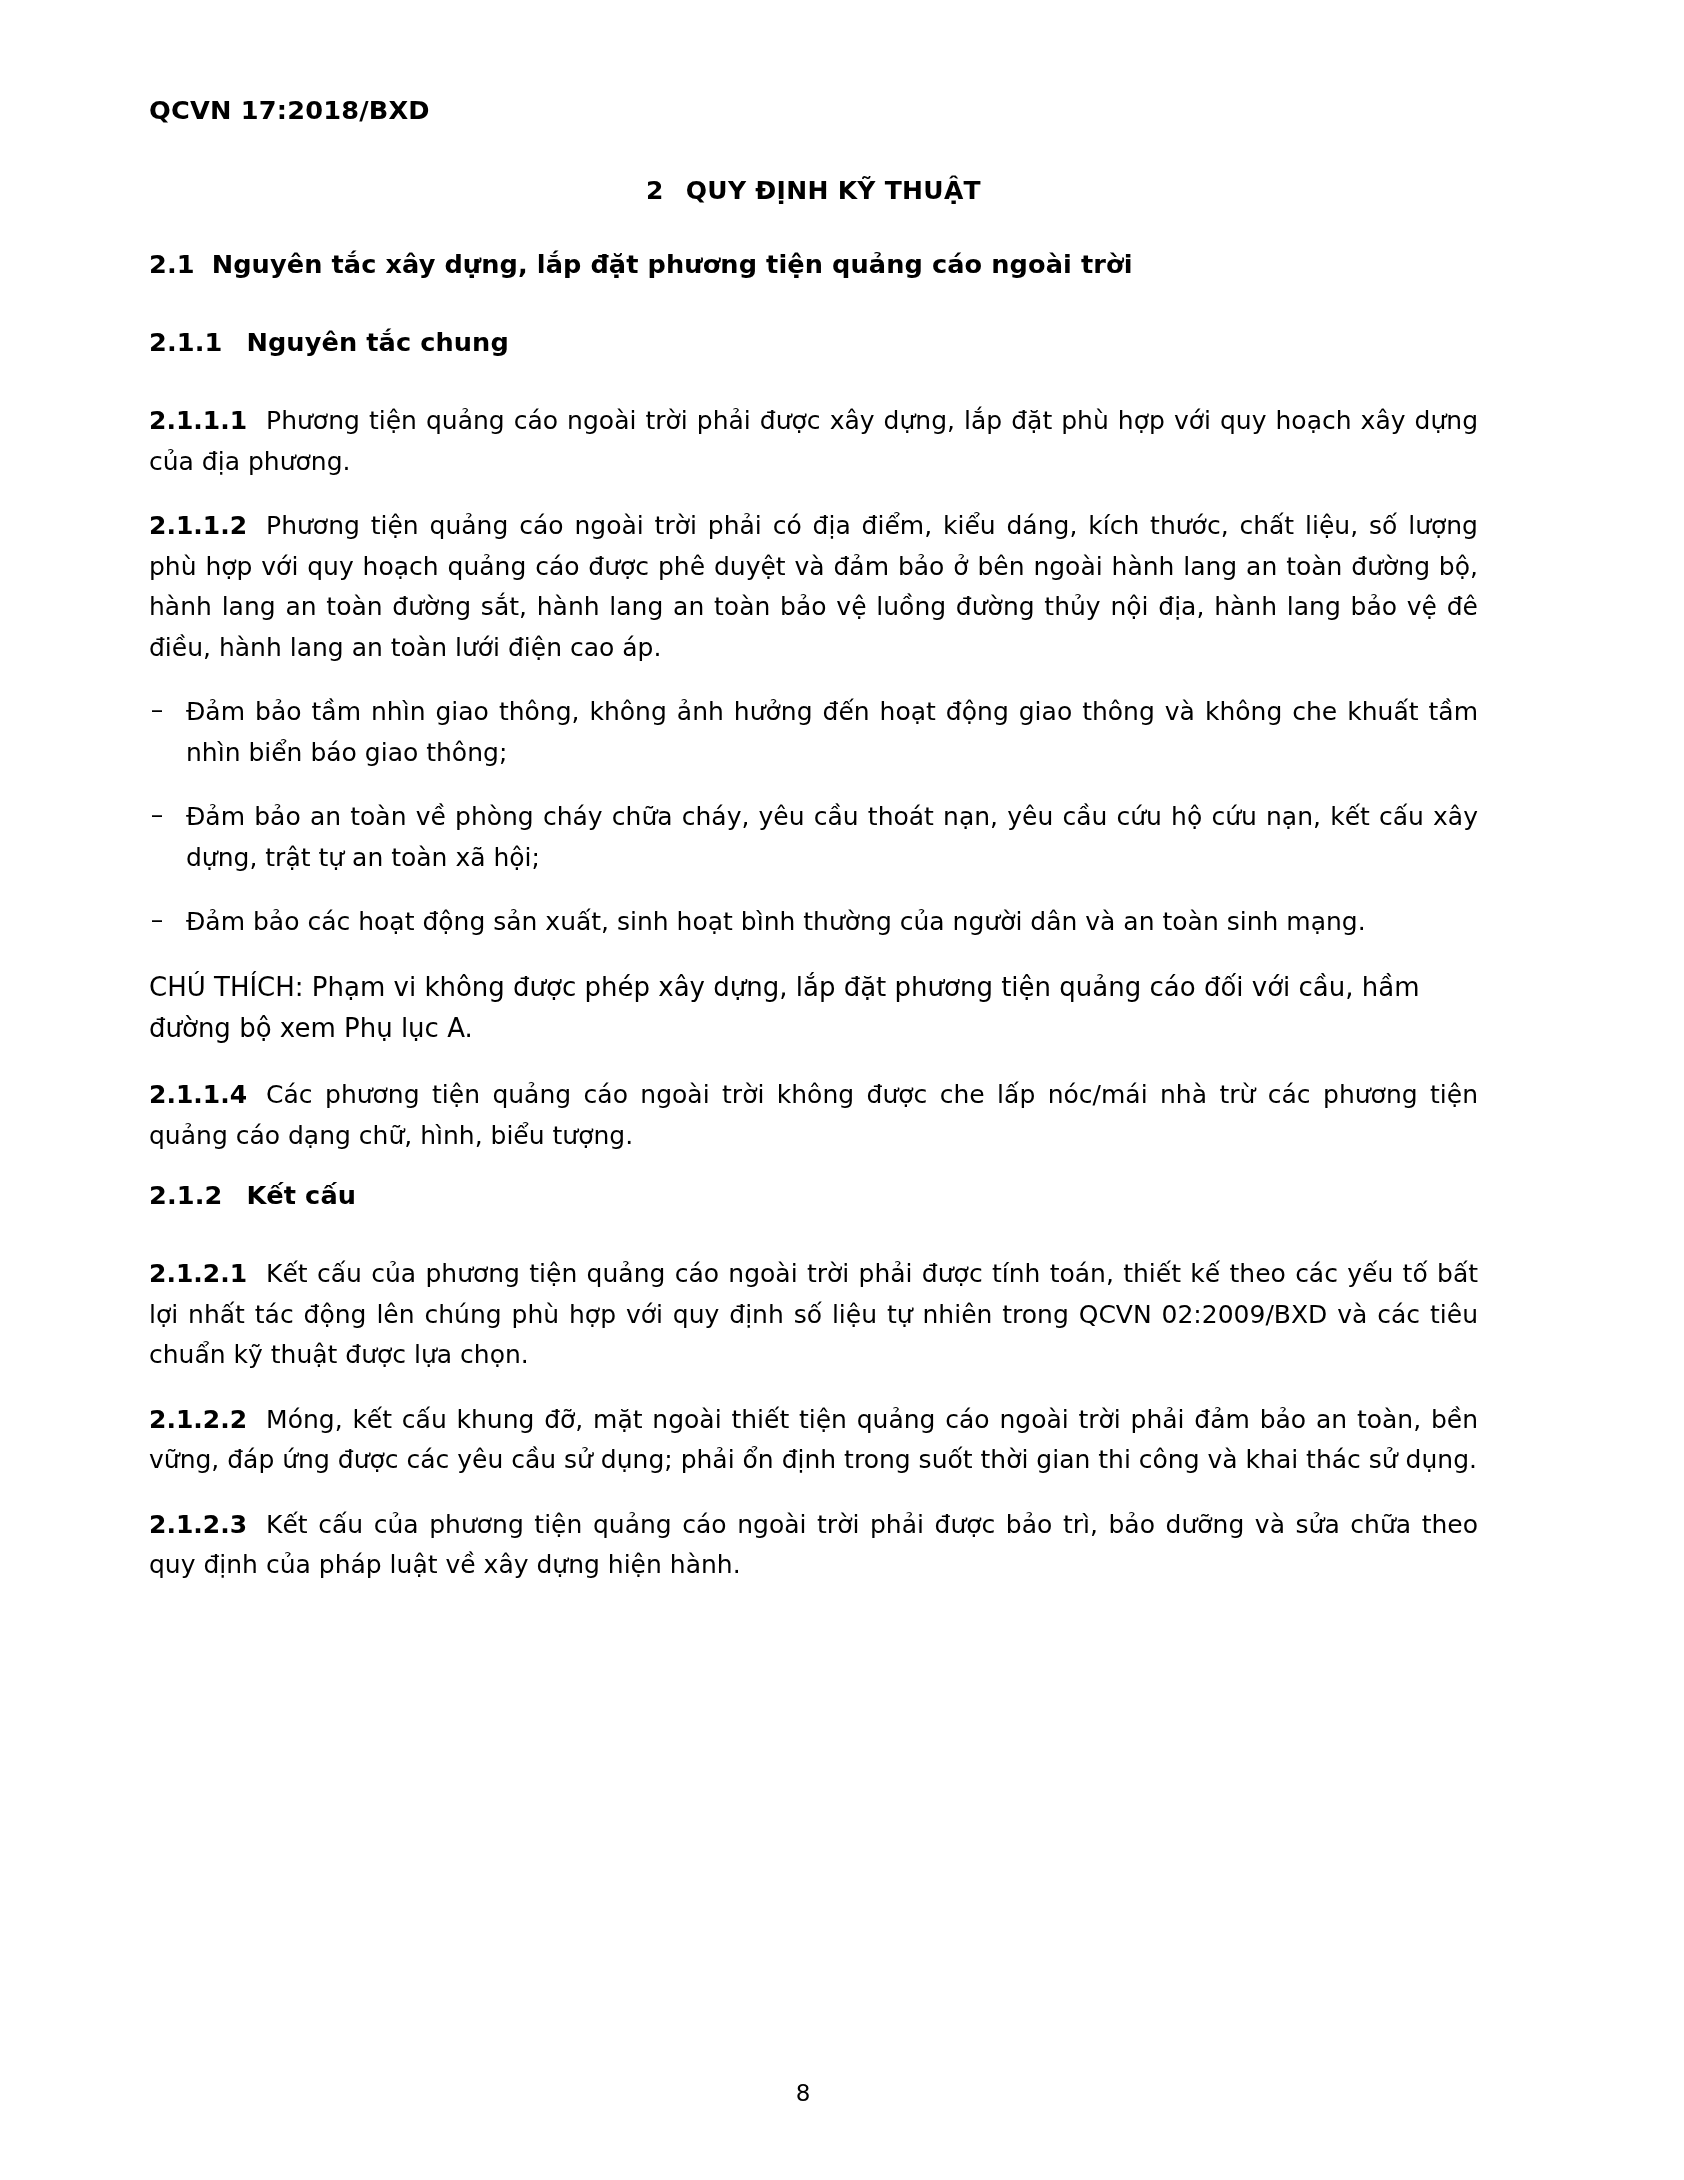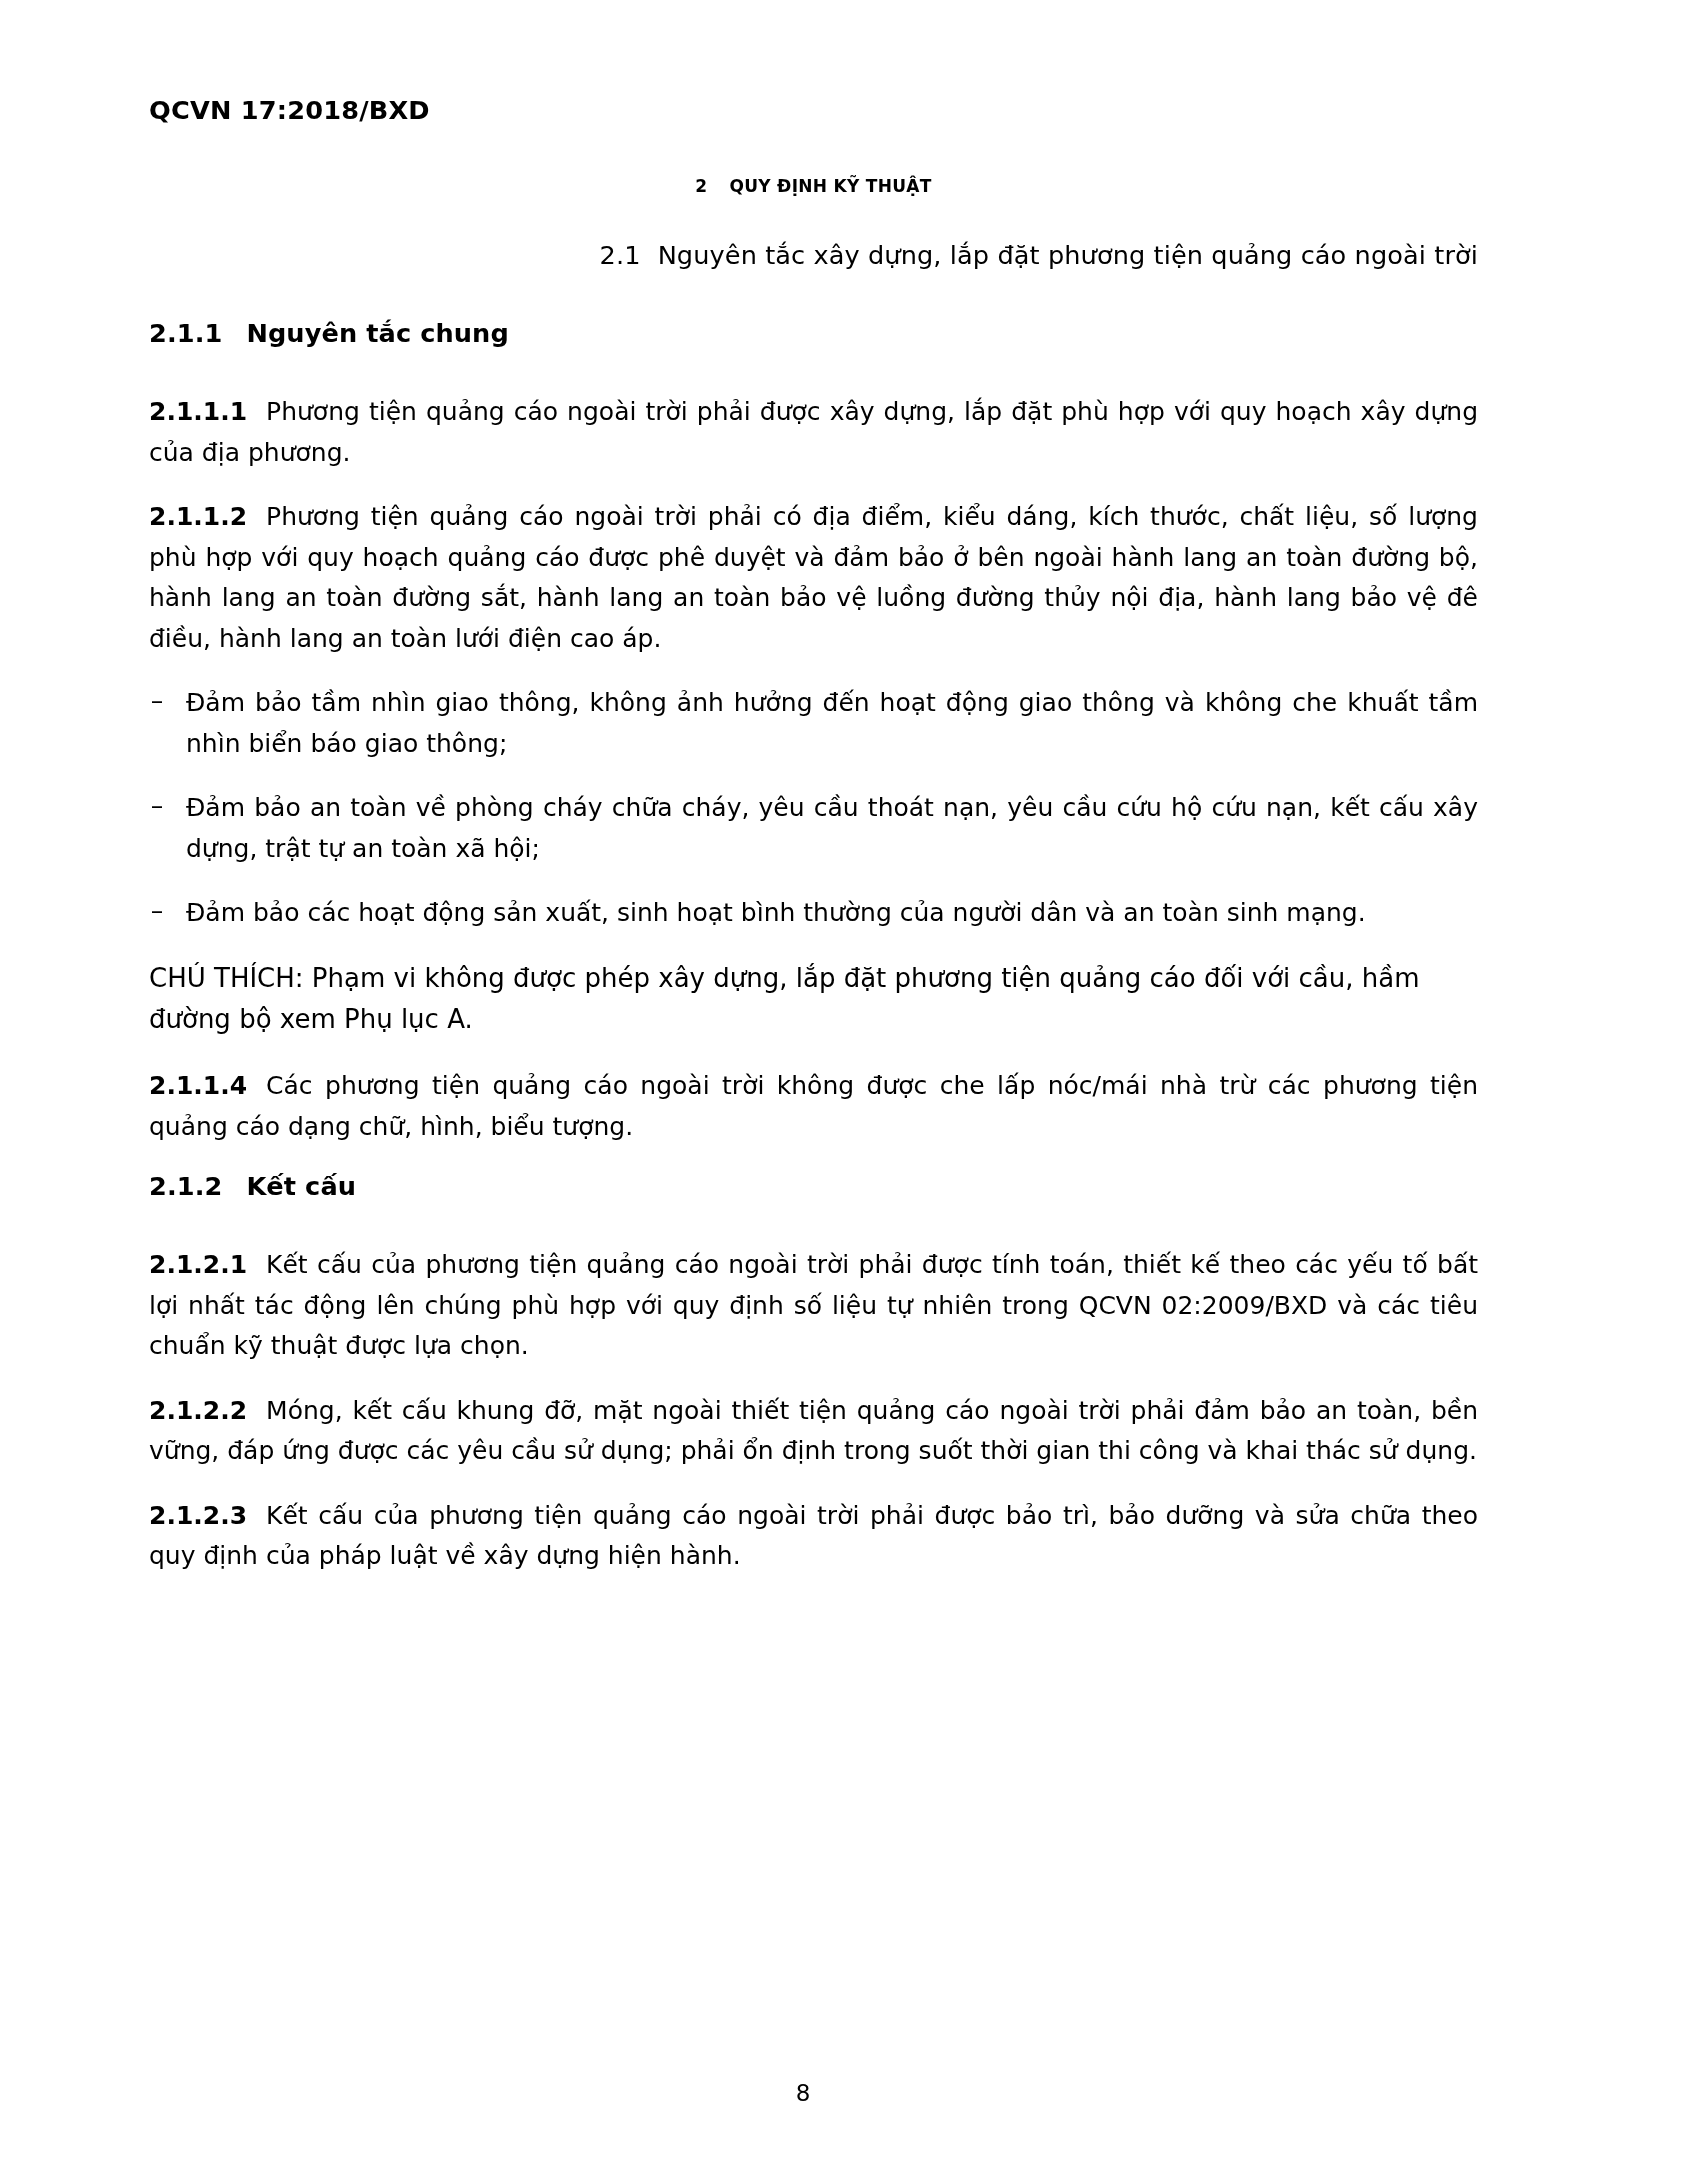--- a/index.html
+++ b/index.html
@@ -20,34 +20,33 @@
     padding: 95px 128px 51px 149px;
   }
   .header {
     font-size: 25.6px;
     font-weight: bold;
     letter-spacing: 0.2px;
     margin: 0 0 51px 0;
   }
   .doc-title {
     text-align: center;
-    font-size: 17px;
+    font-size: 25px;
     font-weight: bold;
     margin: 0 0 44px 0;
     letter-spacing: 0.3px;
   }
   .doc-title .num {
     margin-right: 22px;
   }
   h2.sec {
     font-size: 25.6px;
-    font-weight: normal;
+    font-weight: bold;
     margin: 0 0 48px 0;
     letter-spacing: 0.1px;
-    text-align: right;
   }
   h2.sec .num {
     margin-right: 17px;
   }
   h3.subsec {
     font-size: 25.6px;
     font-weight: bold;
     margin: 13px 0 44px 0;
     letter-spacing: 0.1px;
   }

